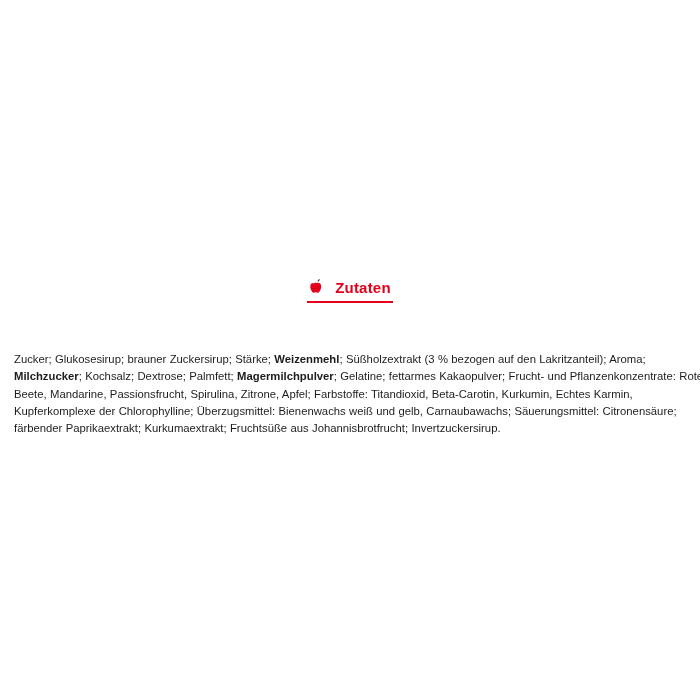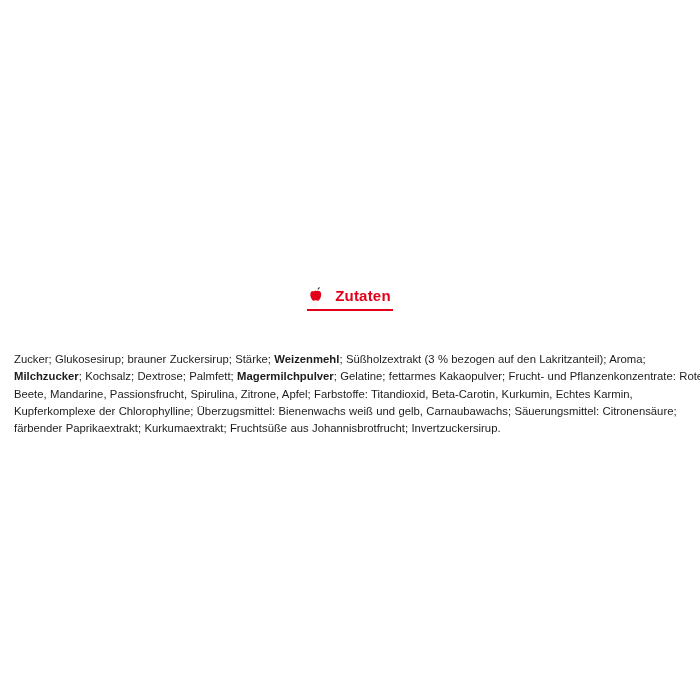--- a/index.html
+++ b/index.html
@@ -16,21 +16,21 @@
   }
   .page {
     position: relative;
     width: 700px;
     height: 700px;
     box-sizing: border-box;
   }
   .section-header {
     position: absolute;
     left: 0;
-    top: 286px;
+    top: 278px;
     width: 700px;
     display: flex;
     justify-content: center;
     align-items: center;
   }
   .header-inner {
     display: flex;
     align-items: center;
     gap: 10px;
     padding: 0 2px 5px 2px;

